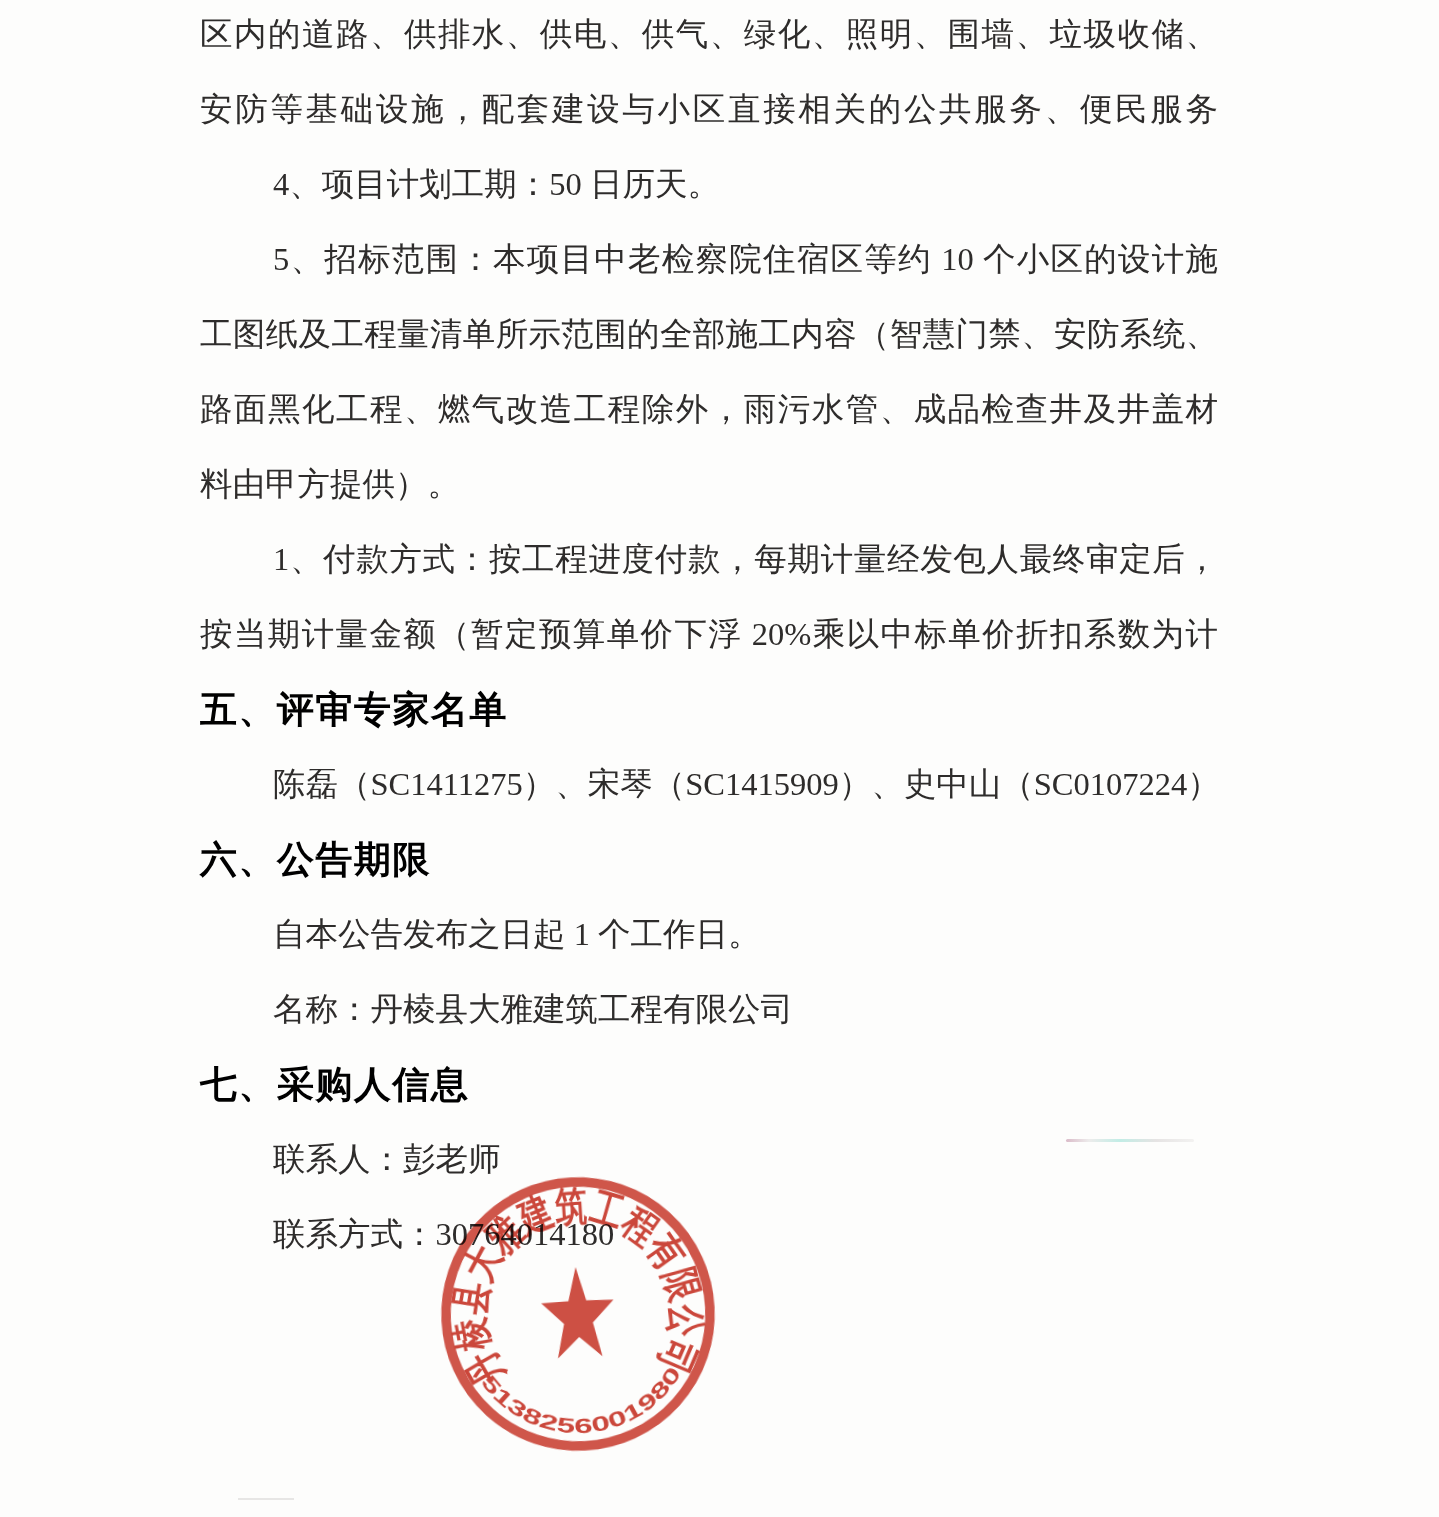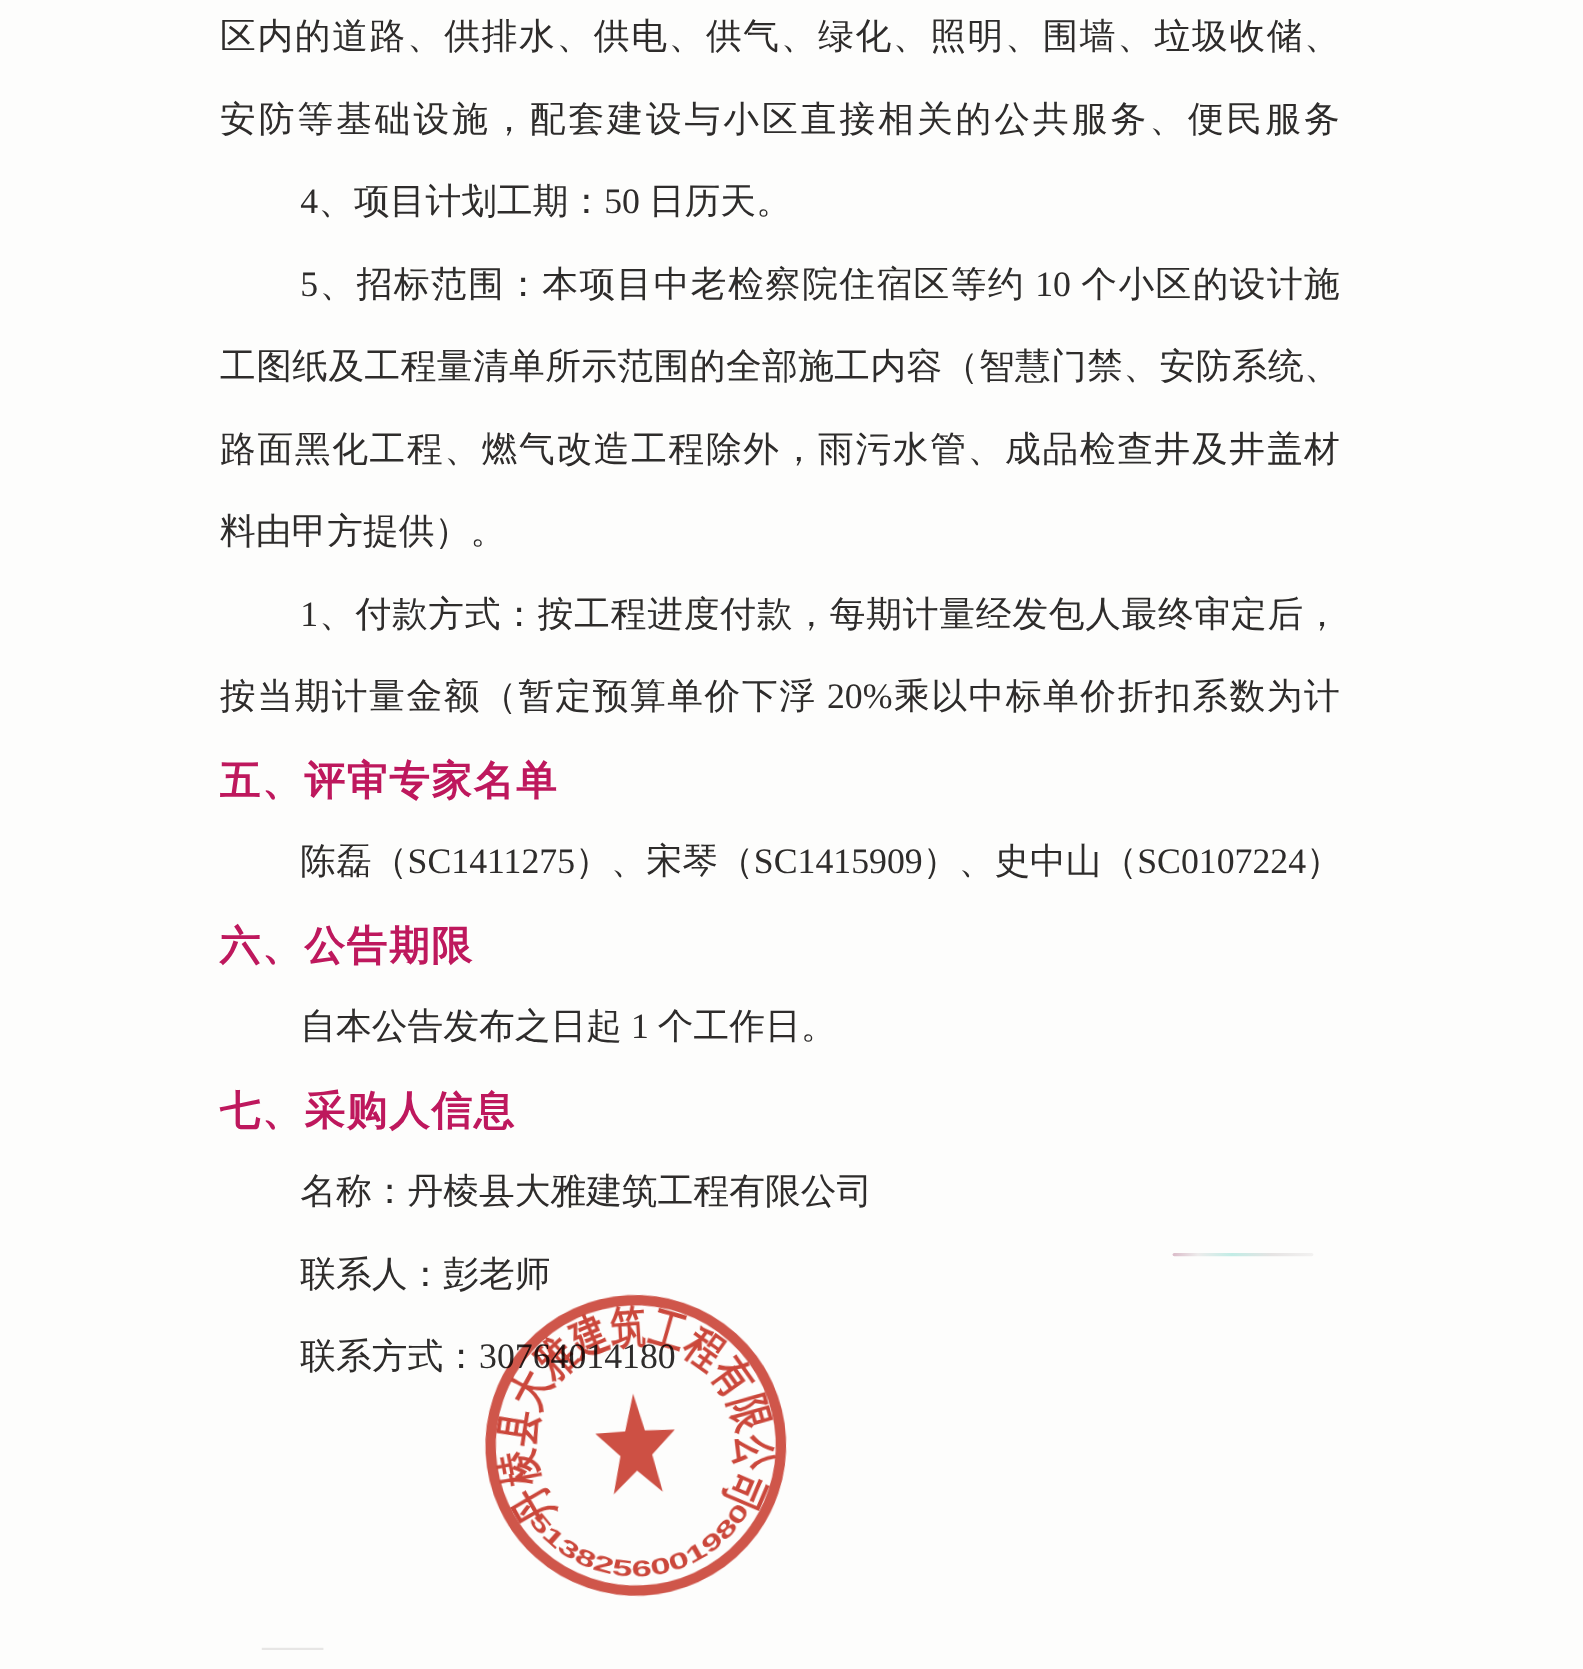--- a/index.html
+++ b/index.html
@@ -28,21 +28,21 @@
     text-align:justify;
     text-align-last:justify;
     overflow:hidden;
   }
   .line.indent { padding-left:73px; }
   .line.heading {
     font-family:"Liberation Sans","DejaVu Sans",sans-serif;
     font-weight:bold;
     font-size:37px;
     letter-spacing:1.5px;
-    color:#be185d;
+    color:#000000;
   }
   .stamp {
     position:absolute;
     left:428px; top:1164px;
     width:300px; height:300px;
     mix-blend-mode:multiply;
     opacity:0.93;
     transform:rotate(-3deg);
     filter:blur(0.4px);
   }
@@ -76,22 +76,22 @@
     <div class="line body indent justify">5、招标范围：本项目中老检察院住宿区等约 10 个小区的设计施</div>
     <div class="line body justify">工图纸及工程量清单所示范围的全部施工内容（智慧门禁、安防系统、</div>
     <div class="line body justify">路面黑化工程、燃气改造工程除外，雨污水管、成品检查井及井盖材</div>
     <div class="line body">料由甲方提供）。</div>
     <div class="line body indent justify">1、付款方式：按工程进度付款，每期计量经发包人最终审定后，</div>
     <div class="line body justify">按当期计量金额（暂定预算单价下浮 20%乘以中标单价折扣系数为计</div>
     <div class="line heading">五、评审专家名单</div>
     <div class="line body indent">陈磊（SC1411275）、宋琴（SC1415909）、史中山（SC0107224）</div>
     <div class="line heading">六、公告期限</div>
     <div class="line body indent">自本公告发布之日起 1 个工作日。</div>
+    <div class="line body indent">名称：丹棱县大雅建筑工程有限公司</div>
     <div class="line heading">七、采购人信息</div>
-    <div class="line body indent">名称：丹棱县大雅建筑工程有限公司</div>
     <div class="line body indent">联系人：彭老师</div>
     <div class="line body indent">联系方式：30764014180</div>
   </div>
 
 <svg class="stamp" viewBox="0 0 300 300" xmlns="http://www.w3.org/2000/svg" aria-hidden="true">
   <defs>
     <path id="sealNamePath" d="M 74.9 206.6 A 94 94 0 1 1 225.1 206.6" fill="none"></path>
     <path id="sealNumPath" d="M 46.9 209.5 A 119 119 0 0 0 253.1 209.5" fill="none"></path>
   </defs>
   <circle cx="150" cy="150" r="132" fill="none" stroke="#c9392c" stroke-width="9.5" opacity="0.92"></circle>

